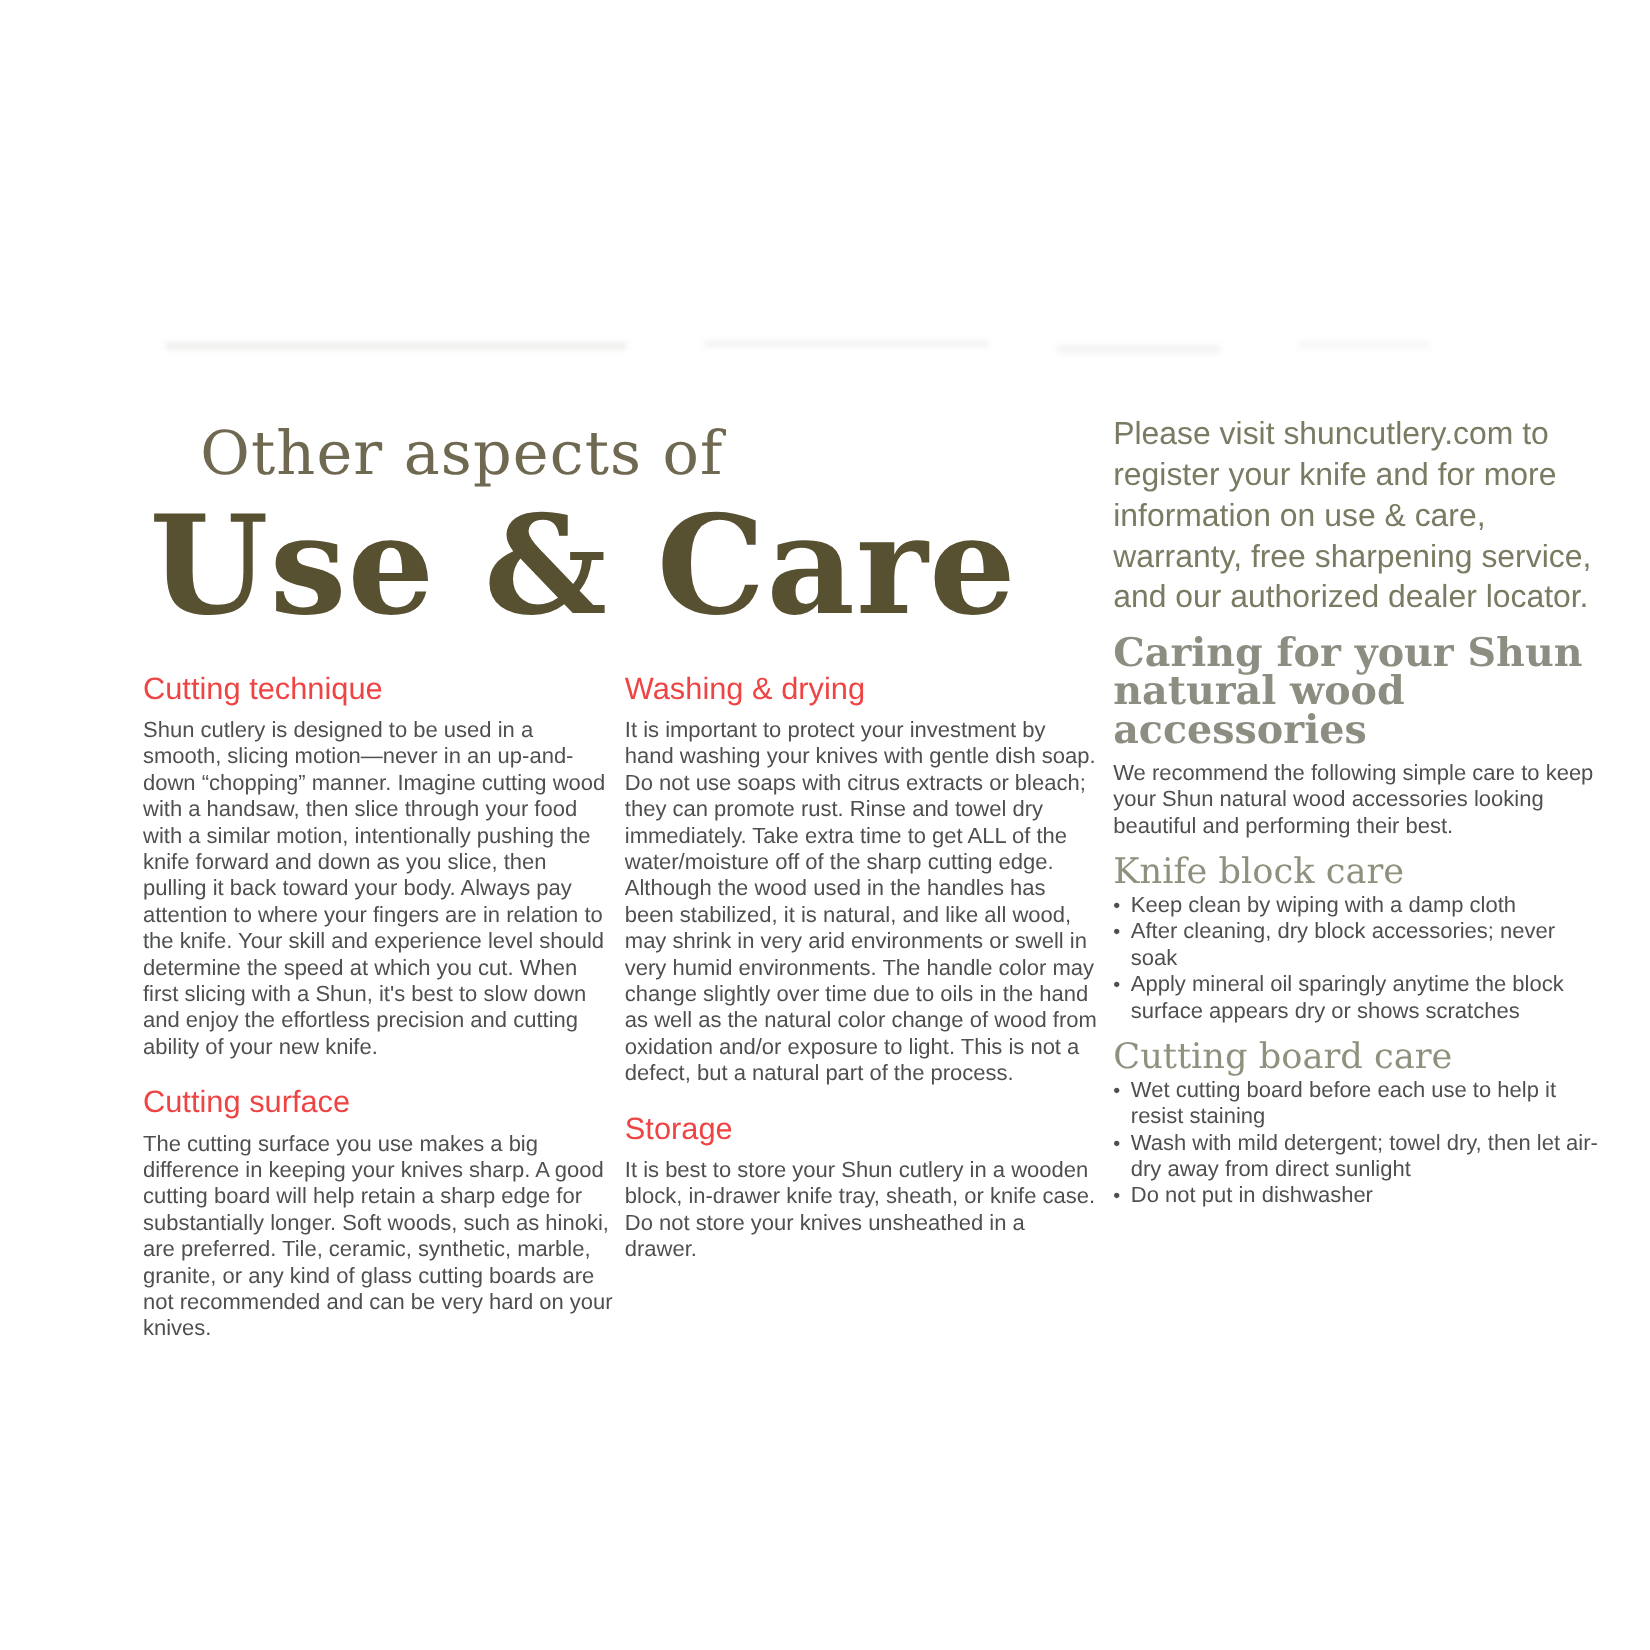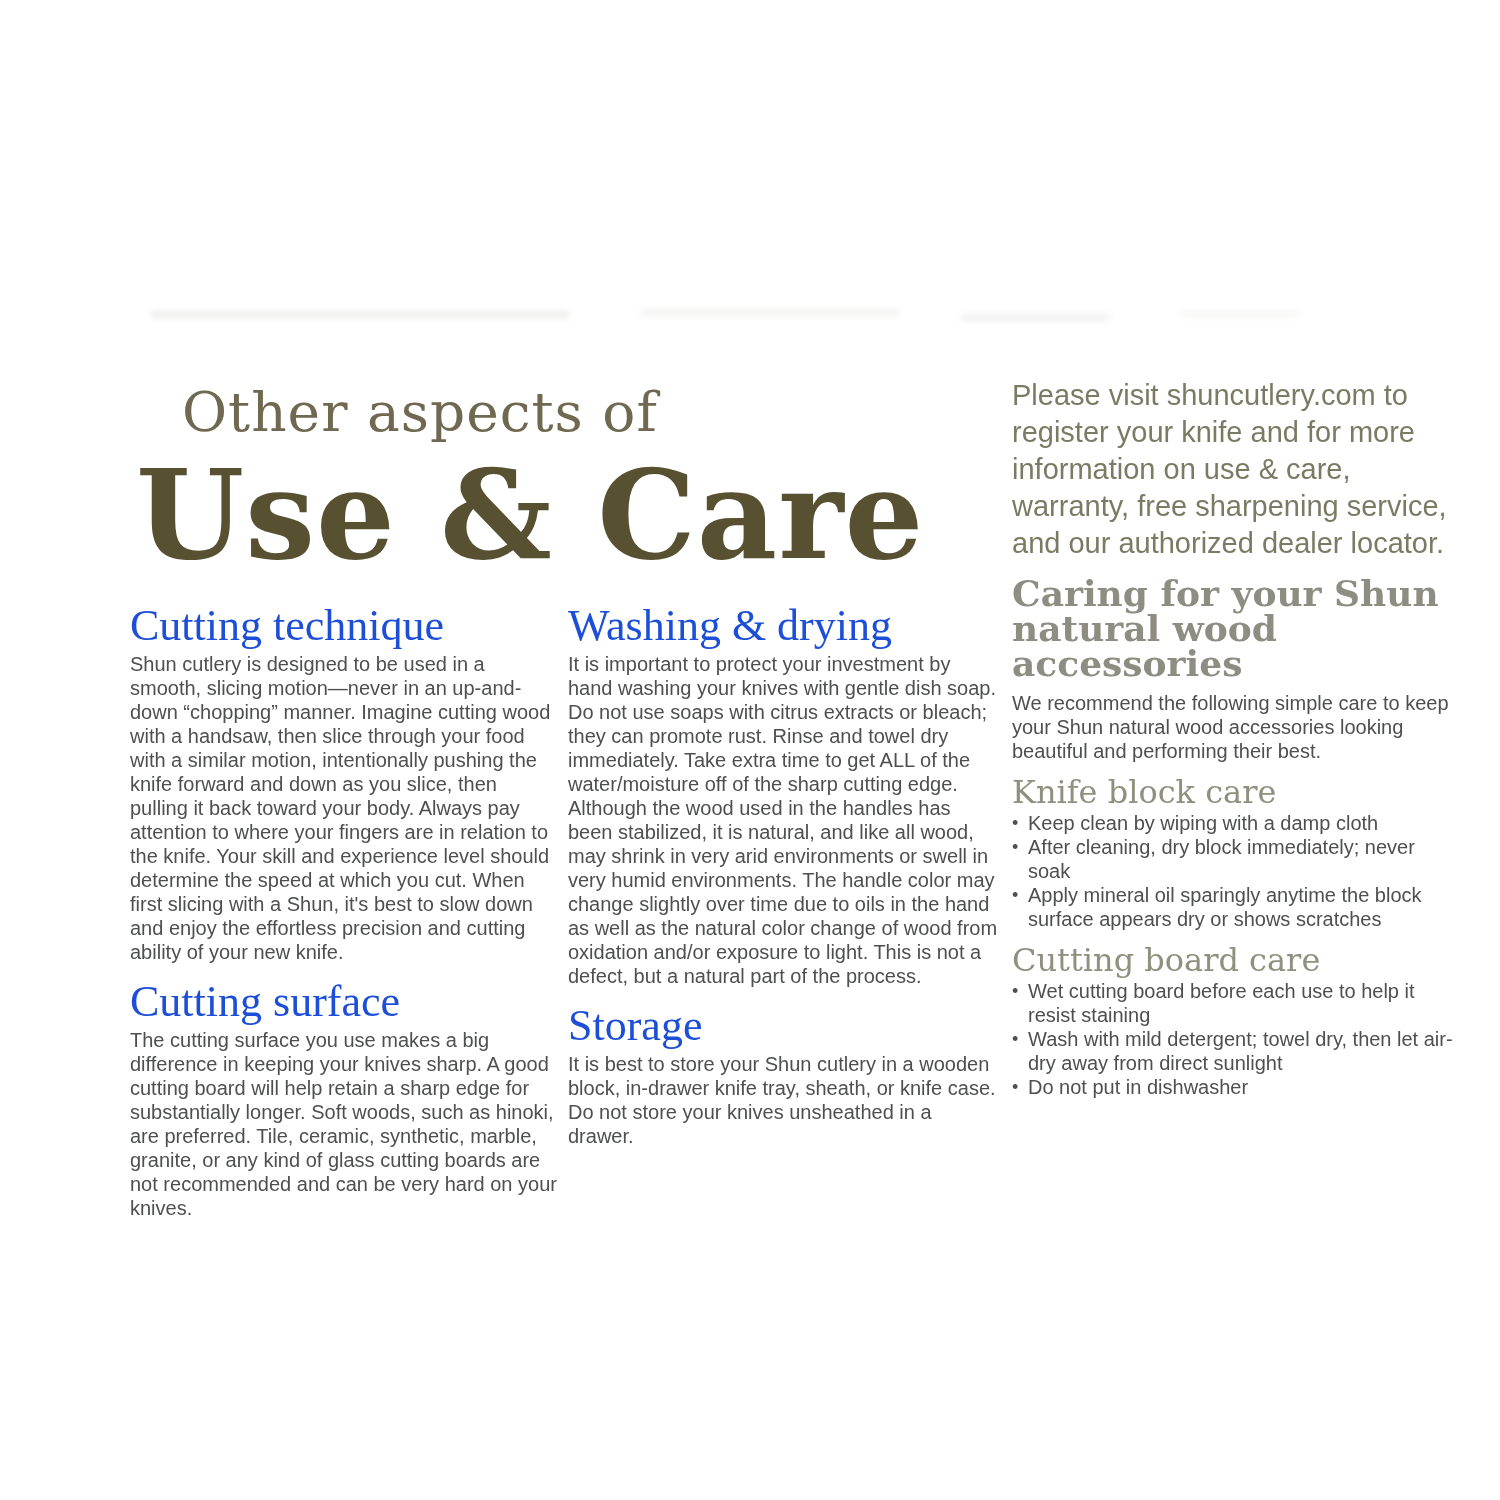--- a/index.html
+++ b/index.html
@@ -57,25 +57,25 @@
 
   .col {
     position: absolute;
     color: #4e4f4f;
   }
   .col-left   { left: 130px;  top: 608px; width: 428px; }
   .col-middle { left: 568px;  top: 608px; width: 430px; }
   .col-right  { left: 1012px; top: 376px; width: 442px; }
 
   h2.section-heading {
-    font-family: Liberation Serif, serif;
+    font-family: Liberation Sans, sans-serif;
     font-weight: normal;
-    font-size: 44px;
+    font-size: 28px;
     line-height: 36px;
-    color: #1d4ed8;
+    color: #ef4444;
     margin: 0 0 8px 0;
   }
   .section + .section { margin-top: 20px; }
   p.body-text {
     font-size: 20px;
     line-height: 24px;
     color: #4e4f4f;
     margin: 0;
   }
   .col-right .intro {
@@ -158,21 +158,21 @@
   <div class="col col-right">
     <p class="intro">Please visit shuncutlery.com to register your knife and for more information on use &amp; care, warranty, free sharpening service, and our authorized dealer locator.</p>
 
     <h2 class="caring-heading">Caring for your Shun natural wood accessories</h2>
     <p class="body-text">We recommend the following simple care to keep your Shun natural wood accessories looking beautiful and performing their best.</p>
 
     <div class="subsection">
       <h3 class="sub-heading">Knife block care</h3>
       <ul class="care-list">
         <li>Keep clean by wiping with a damp cloth</li>
-        <li>After cleaning, dry block immediately; never soak</li>
+        <li>After cleaning, dry block accessories; never soak</li>
         <li>Apply mineral oil sparingly anytime the block surface appears dry or shows scratches</li>
       </ul>
     </div>
 
     <div class="subsection">
       <h3 class="sub-heading">Cutting board care</h3>
       <ul class="care-list">
         <li>Wet cutting board before each use to help it resist staining</li>
         <li>Wash with mild detergent; towel dry, then let air-dry away from direct sunlight</li>
         <li>Do not put in dishwasher</li>

